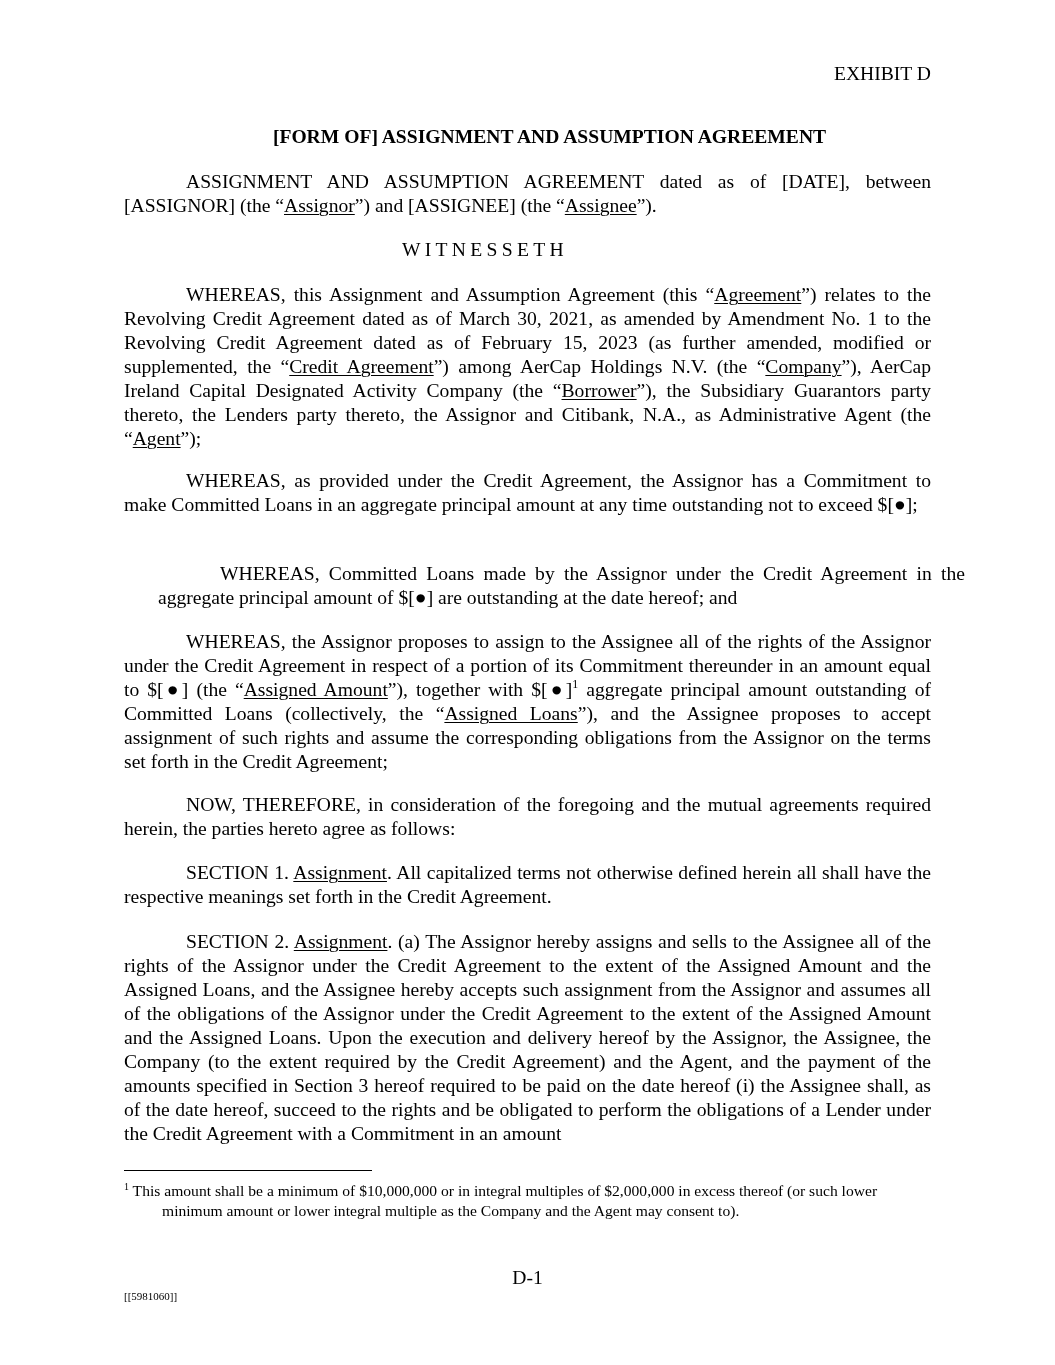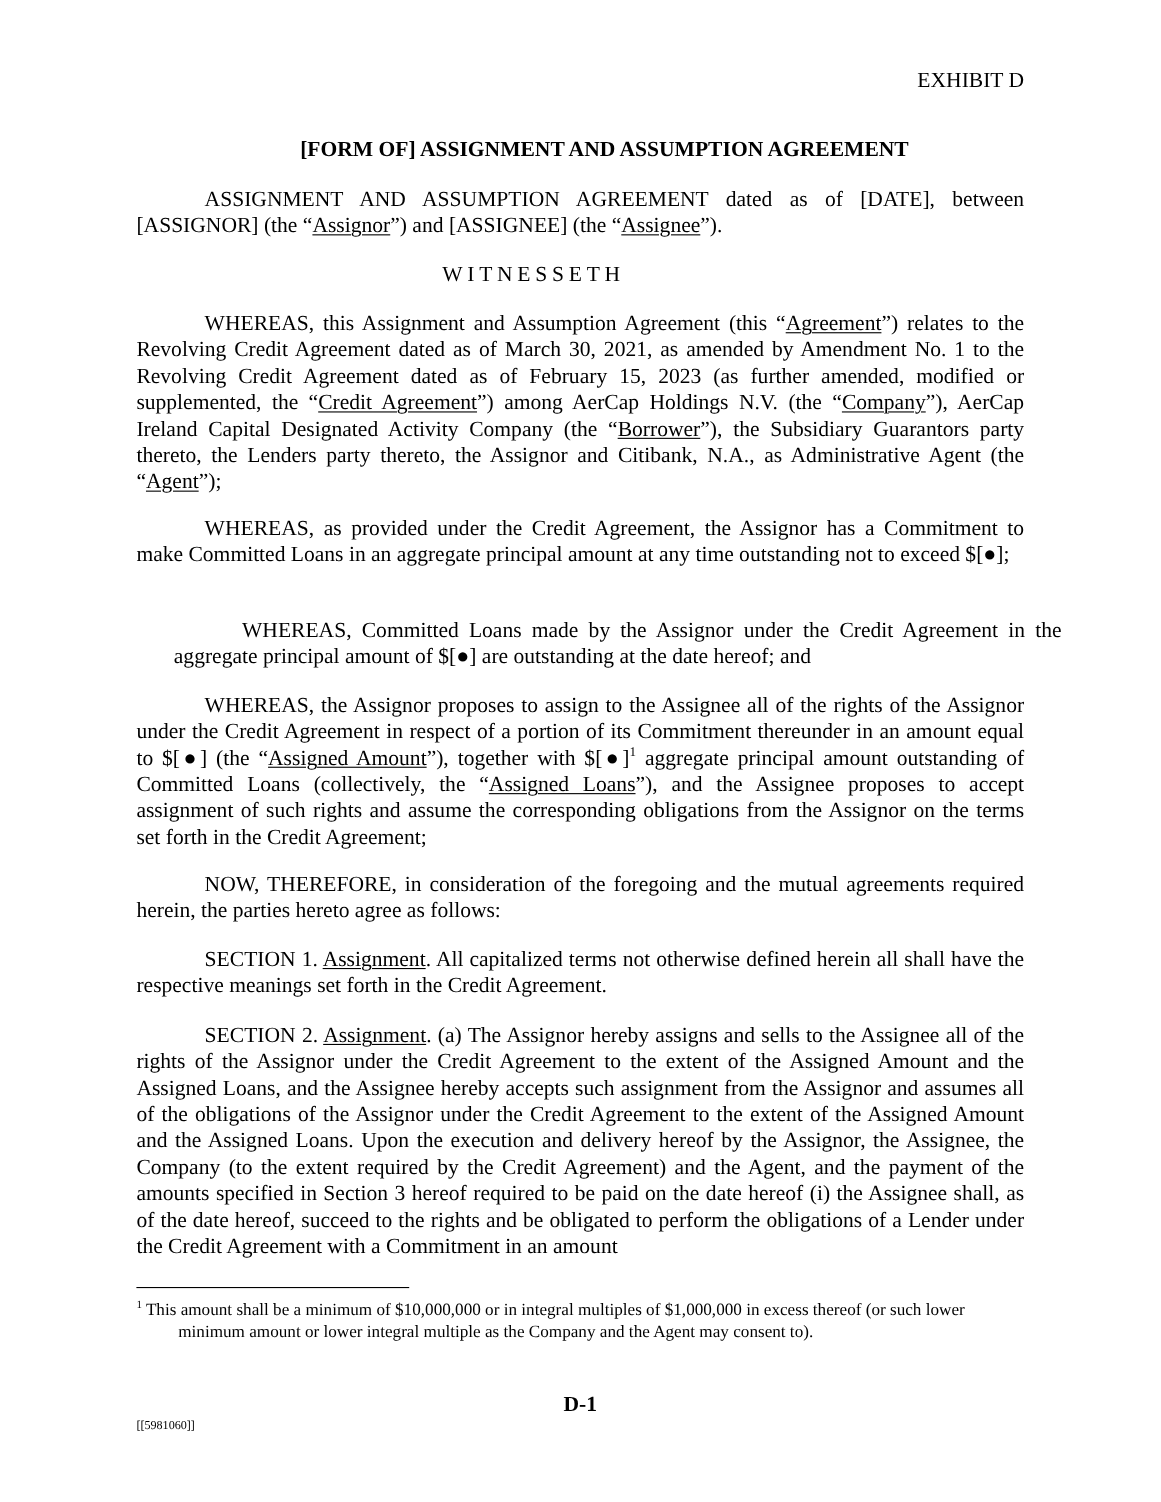--- a/index.html
+++ b/index.html
@@ -77,21 +77,20 @@
       box-sizing: border-box;
     }
     .footnote sup { font-size: 10px; }
     .page-number {
       position: absolute;
       left: 0; width: 1055px;
       top: 1266px;
       text-align: center;
       font-size: 19.6px;
       line-height: 24px;
-      font-weight: bold;
     }
     .doc-id {
       position: absolute;
       left: 124px;
       top: 1290px;
       font-size: 11px;
       line-height: 12px;
     }
   </style>
 </head>
@@ -116,19 +115,19 @@
   <p class="para" style="top:630px;"><span>WHEREAS, the Assignor proposes to assign to the Assignee all of the rights of the Assignor under the Credit Agreement in respect of a portion of its Commitment thereunder in an amount equal to $[●] (the “</span><span class="u">Assigned Amount</span><span>”), together with $[●]</span><sup>1</sup><span> aggregate principal amount outstanding of Committed Loans (collectively, the “</span><span class="u">Assigned Loans</span><span>”), and the Assignee proposes to accept assignment of such rights and assume the corresponding obligations from the Assignor on the terms set forth in the Credit Agreement;</span></p>
 
   <p class="para" style="top:793px;">NOW, THEREFORE, in consideration of the foregoing and the mutual agreements required herein, the parties hereto agree as follows:</p>
 
   <p class="para" style="top:861px;"><span>SECTION 1. </span><span class="u">Assignment</span><span>. All capitalized terms not otherwise defined herein all shall have the respective meanings set forth in the Credit Agreement.</span></p>
 
   <p class="para" style="top:930px;"><span>SECTION 2. </span><span class="u">Assignment</span><span>. (a) The Assignor hereby assigns and sells to the Assignee all of the rights of the Assignor under the Credit Agreement to the extent of the Assigned Amount and the Assigned Loans, and the Assignee hereby accepts such assignment from the Assignor and assumes all of the obligations of the Assignor under the Credit Agreement to the extent of the Assigned Amount and the Assigned Loans. Upon the execution and delivery hereof by the Assignor, the Assignee, the Company (to the extent required by the Credit Agreement) and the Agent, and the payment of the amounts specified in Section 3 hereof required to be paid on the date hereof (i) the Assignee shall, as of the date hereof, succeed to the rights and be obligated to perform the obligations of a Lender under the Credit Agreement with a Commitment in an amount</span></p>
 
   <div class="fn-rule"></div>
 
-  <div class="footnote"><sup>1</sup><span> This amount shall be a minimum of $10,000,000 or in integral multiples of $1,000,000 in excess thereof (or such lower minimum amount or lower integral multiple as the Company and the Agent may consent to).</span></div>
+  <div class="footnote"><sup>1</sup><span> This amount shall be a minimum of $10,000,000 or in integral multiples of $2,000,000 in excess thereof (or such lower minimum amount or lower integral multiple as the Company and the Agent may consent to).</span></div>
 
   <div class="page-number">D-1</div>
 
   <div class="doc-id">[[5981060]]</div>
 
 </div>
 
 </body></html>

